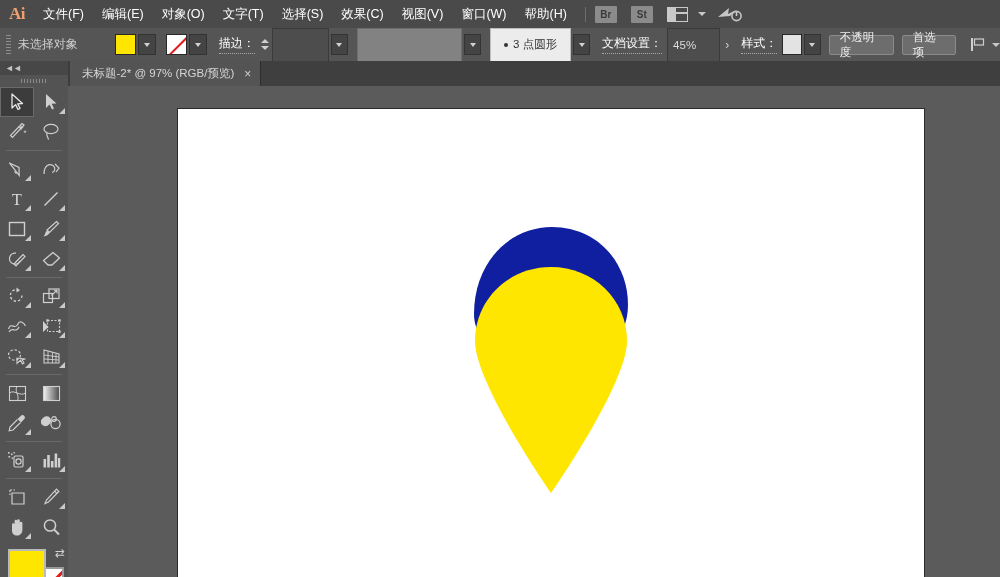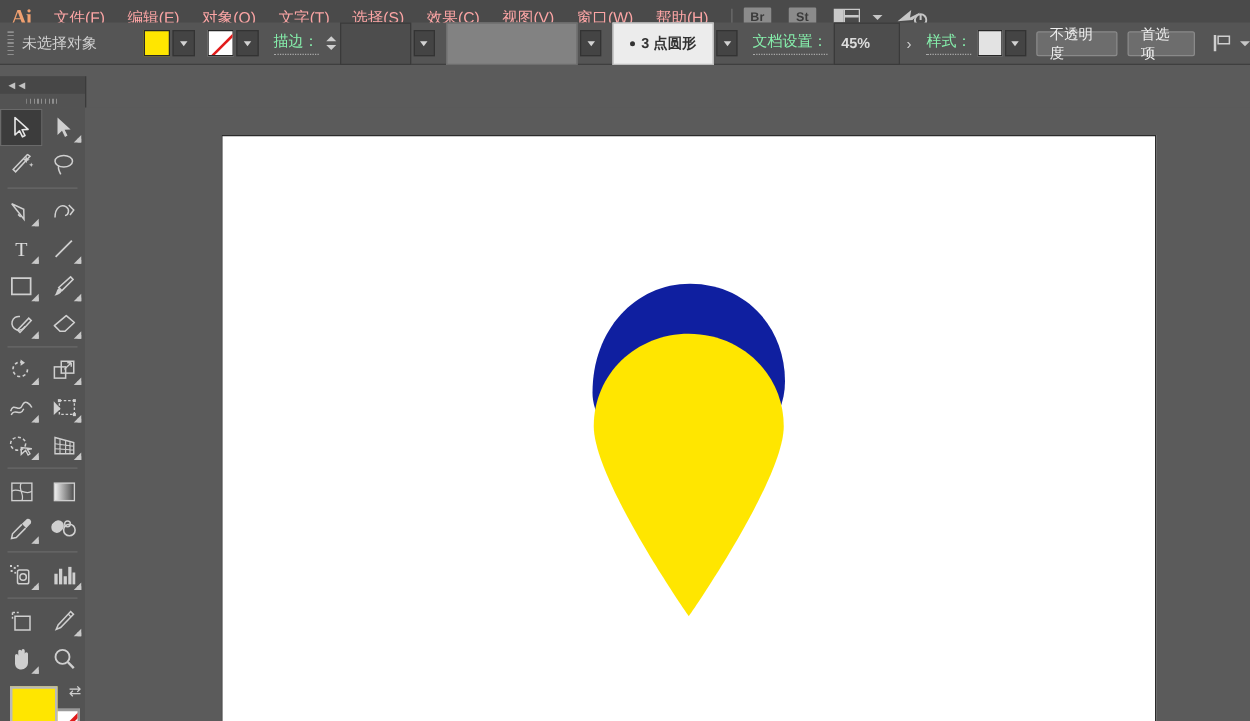--- a/index.html
+++ b/index.html
@@ -16,42 +16,42 @@
     position:absolute;left:0;top:0;width:1000px;height:28px;
     background:#4a4a4a;display:flex;align-items:center;
     border-bottom:1px solid #3d3d3d;
   }
   .ai-logo{
     width:34px;height:28px;display:flex;align-items:center;justify-content:center;
     color:#f0a070;font-weight:bold;font-size:17px;font-family:"Liberation Serif",serif;
     letter-spacing:-.5px;
   }
   .menu-item{
-    padding:0 9px;height:28px;line-height:28px;font-size:12.5px;color:#fca5a5;
+    padding:0 9px;height:28px;line-height:28px;font-size:12.5px;color:#ffffff;
     white-space:nowrap;cursor:default;
   }
   .mb-sep{width:1px;height:15px;background:#6e6e6e;margin:0 9px;}
   .app-btn{
     width:22px;height:17px;background:#8b8b8b;color:#3a3a3a;
     font-size:10px;font-weight:bold;display:flex;align-items:center;justify-content:center;
     margin-right:14px;border-radius:1px;
   }
   .ws-icon{display:flex;align-items:center;margin-right:4px;}
   .ws-icon .g{width:19px;height:13px;border:1.5px solid #c9c9c9;display:flex;}
   .ws-icon .g i{display:block;}
   .ws-icon .g i.l{width:7px;background:#c9c9c9;}
   .ws-icon .g i.r{flex:1;border-left:1.5px solid #c9c9c9;position:relative;}
   .ws-icon .g i.r:after{content:"";position:absolute;left:0;top:4.5px;width:100%;height:1.5px;background:#c9c9c9;}
   .chev{width:0;height:0;border-left:4px solid transparent;border-right:4px solid transparent;
         border-top:4.5px solid #c7c7c7;margin-left:6px;}
   .cc-icon{margin-left:10px;width:26px;height:18px;position:relative;}
 
   
   .ctrlbar{
-    position:absolute;left:0;top:18px;width:1000px;height:33px;
+    position:absolute;left:0;top:28px;width:1000px;height:33px;
     background:#555555;display:flex;align-items:center;
     border-bottom:1px solid #3f3f3f;
   }
   .grip-v{width:5px;height:19px;margin:0 7px 0 6px;
     background-image:repeating-linear-gradient(to bottom,#8e8e8e 0 1px,transparent 1px 3px);}
   .sel-label{font-size:12px;color:#cfcfcf;width:104px;}
   .swatch-group{display:flex;align-items:center;}
   .swatch{width:21px;height:21px;border:1px solid #282828;box-sizing:border-box;}
   .swatch.fill{background:#ffe600;}
   .swatch.none{background:#fff;position:relative;overflow:hidden;}
@@ -59,30 +59,30 @@
     content:"";position:absolute;left:-4px;top:9px;width:33px;height:2px;
     background:#e11b1b;transform:rotate(-45deg);
   }
   .swatch.style{background:#e3e3e3;}
   .ddbtn{
     width:18px;height:21px;background:#444;border:1px solid #333;box-sizing:border-box;
     display:flex;align-items:center;justify-content:center;margin-left:2px;
   }
   .ddbtn .chev{margin-left:0;border-top-color:#d3d3d3;border-left-width:3.5px;border-right-width:3.5px;border-top-width:4px;}
   .lbl-dotted{
-    font-size:12px;color:#86efac;border-bottom:1px dotted #a9a9a9;margin:0 5px 0 12px;
+    font-size:12px;color:#ffffff;border-bottom:1px dotted #a9a9a9;margin:0 5px 0 12px;
     padding-bottom:1px;white-space:nowrap;
   }
   .stepper{width:11px;height:20px;display:flex;flex-direction:column;justify-content:center;align-items:center;margin-right:2px;}
   .stepper i{display:block;width:0;height:0;border-left:4px solid transparent;border-right:4px solid transparent;}
   .stepper i.up{border-bottom:4.5px solid #cfcfcf;margin-bottom:3px;}
   .stepper i.dn{border-top:4.5px solid #cfcfcf;}
   .field{
     height:21px;background:#4d4d4d;border:1px solid #3a3a3a;box-sizing:border-box;
-    display:flex;align-items:center;padding:16px 5px;font-size:11.5px;color:#dcdcdc;font-weight:bold;
+    display:flex;align-items:center;padding:16px 5px;font-size:11.5px;color:#dcdcdc;
   }
   .field.stroke-w{width:60px;}
   .field.profile{width:112px;background:#828282;border-color:#6e6e6e;}
   .field.brush{width:86px;background:#ececec;color:#333;justify-content:center;gap:5px;border-color:#bdbdbd;}
   .field.brush .dot{width:4px;height:4px;border-radius:50%;background:#333;}
   .field.opacity{width:56px;}
   .arrow-r{margin-left:5px;color:#cfcfcf;font-size:12px;}
   .btn{
     height:20px;background:#6d6d6d;border:1px solid #8a8a8a;box-sizing:border-box;
     display:flex;align-items:center;justify-content:center;padding:0 10px;
@@ -238,20 +238,26 @@
 
     <div class="align-icon">
       <svg width="16" height="15" viewBox="0 0 16 15">
         <rect x="1" y="1" width="2" height="13" fill="#cfcfcf"></rect>
         <rect x="4.5" y="2" width="9" height="6" fill="none" stroke="#cfcfcf" stroke-width="1.2"></rect>
       </svg>
     </div>
     <div class="chev"></div>
   </div>
 
+  <div class="tabbar">
+    <div class="tab">
+      <span>未标题-2* @ 97% (RGB/预览)</span>
+      <span class="close">×</span>
+    </div>
+  </div>
 
   <div class="toolpanel">
     <div class="tp-head">
       <span class="dblchev">◄◄</span>
     </div>
     <div class="tp-grip">
         <span></span>
       </div>
 
     <div class="tools">

